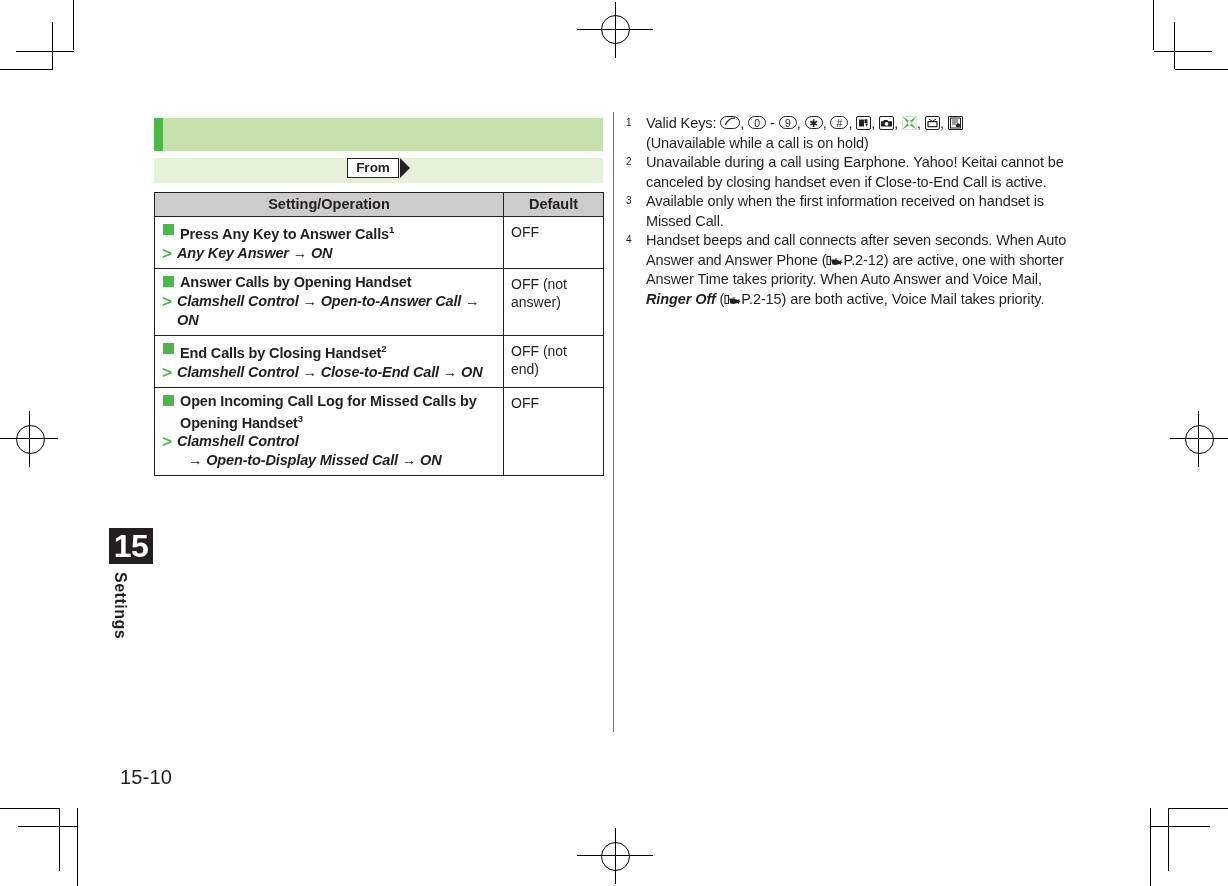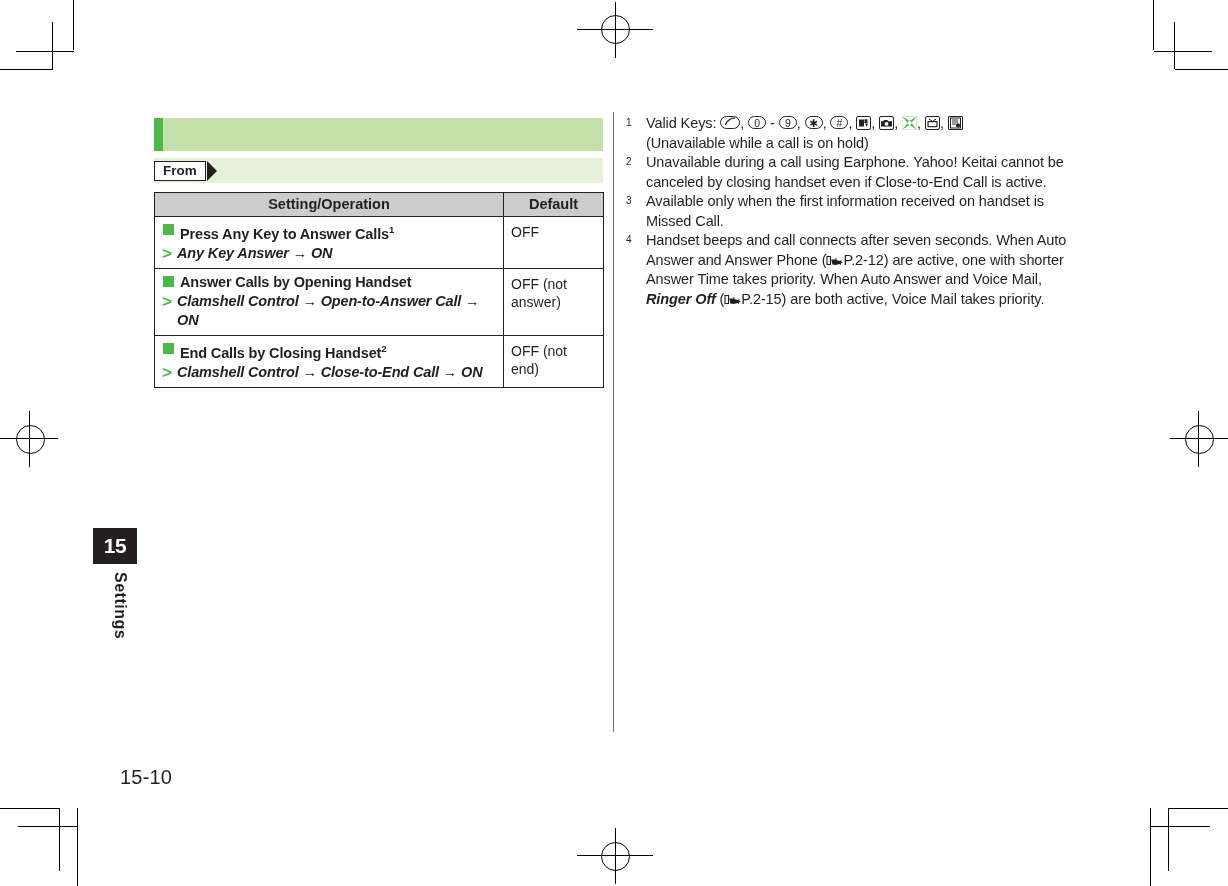--- a/index.html
+++ b/index.html
@@ -54,25 +54,26 @@
     position: absolute;
     left: 93px;
     top: 528px;
     width: 44px;
   }
   .chapter-num {
     width: 44px;
     height: 36px;
     background: #231f20;
     color: #ffffff;
-    font-size: 21px;
+    font-size: 32px;
     font-weight: bold;
     line-height: 36px;
     text-align: center;
     letter-spacing: -0.5px;
+    margin-left: 16px;
   }
   .chapter-name {
     margin-top: 8px;
     width: 36px;
     font-size: 16px;
     font-weight: bold;
     color: #231f20;
     writing-mode: vertical-rl;
     text-orientation: mixed;
     letter-spacing: 0.5px;
@@ -107,20 +108,21 @@
     letter-spacing: -0.1px;
   }
 
   .from-bar {
     position: relative;
     margin-top: 7px;
     height: 25px;
     background: #e5f2d9;
     display: flex;
     align-items: center;
+    flex-direction: column;
   }
   .from-badge {
     position: relative;
     flex: 0 0 auto;
     display: flex;
     align-items: center;
     height: 20px;
     margin-left: 0px;
   }
   .from-box {
@@ -384,20 +386,27 @@
           <div class="op-path"><span class="gt">&gt;</span><span>Clamshell Control → Open-to-Answer Call →</span><span class="indent2" style="padding-left:0">ON</span></div>
         </td>
         <td class="def">OFF (not answer)</td>
       </tr>
       <tr>
         <td class="op">
           <div class="op-title"><span class="sq"></span><span>End Calls by Closing Handset</span><sup>2</sup></div>
           <div class="op-path"><span class="gt">&gt;</span><span>Clamshell Control → Close-to-End Call → ON</span></div>
         </td>
         <td class="def">OFF (not end)</td>
+      </tr>
+      <tr>
+        <td class="op">
+          <div class="op-title"><span class="sq"></span><span>Open Incoming Call Log for Missed Calls by Opening Handset</span><sup>3</sup></div>
+          <div class="op-path"><span class="gt">&gt;</span><span>Clamshell Control</span><span class="indent2">→ Open-to-Display Missed Call → ON</span></div>
+        </td>
+        <td class="def">OFF</td>
       </tr>
     </tbody>
   </table>
 </div>
 
 <div class="right-col">
 
   <div class="note">
     <span class="num">1</span><span>Valid Keys:</span>
     <span class="key"><svg width="12" height="9" viewBox="0 0 12 9">

